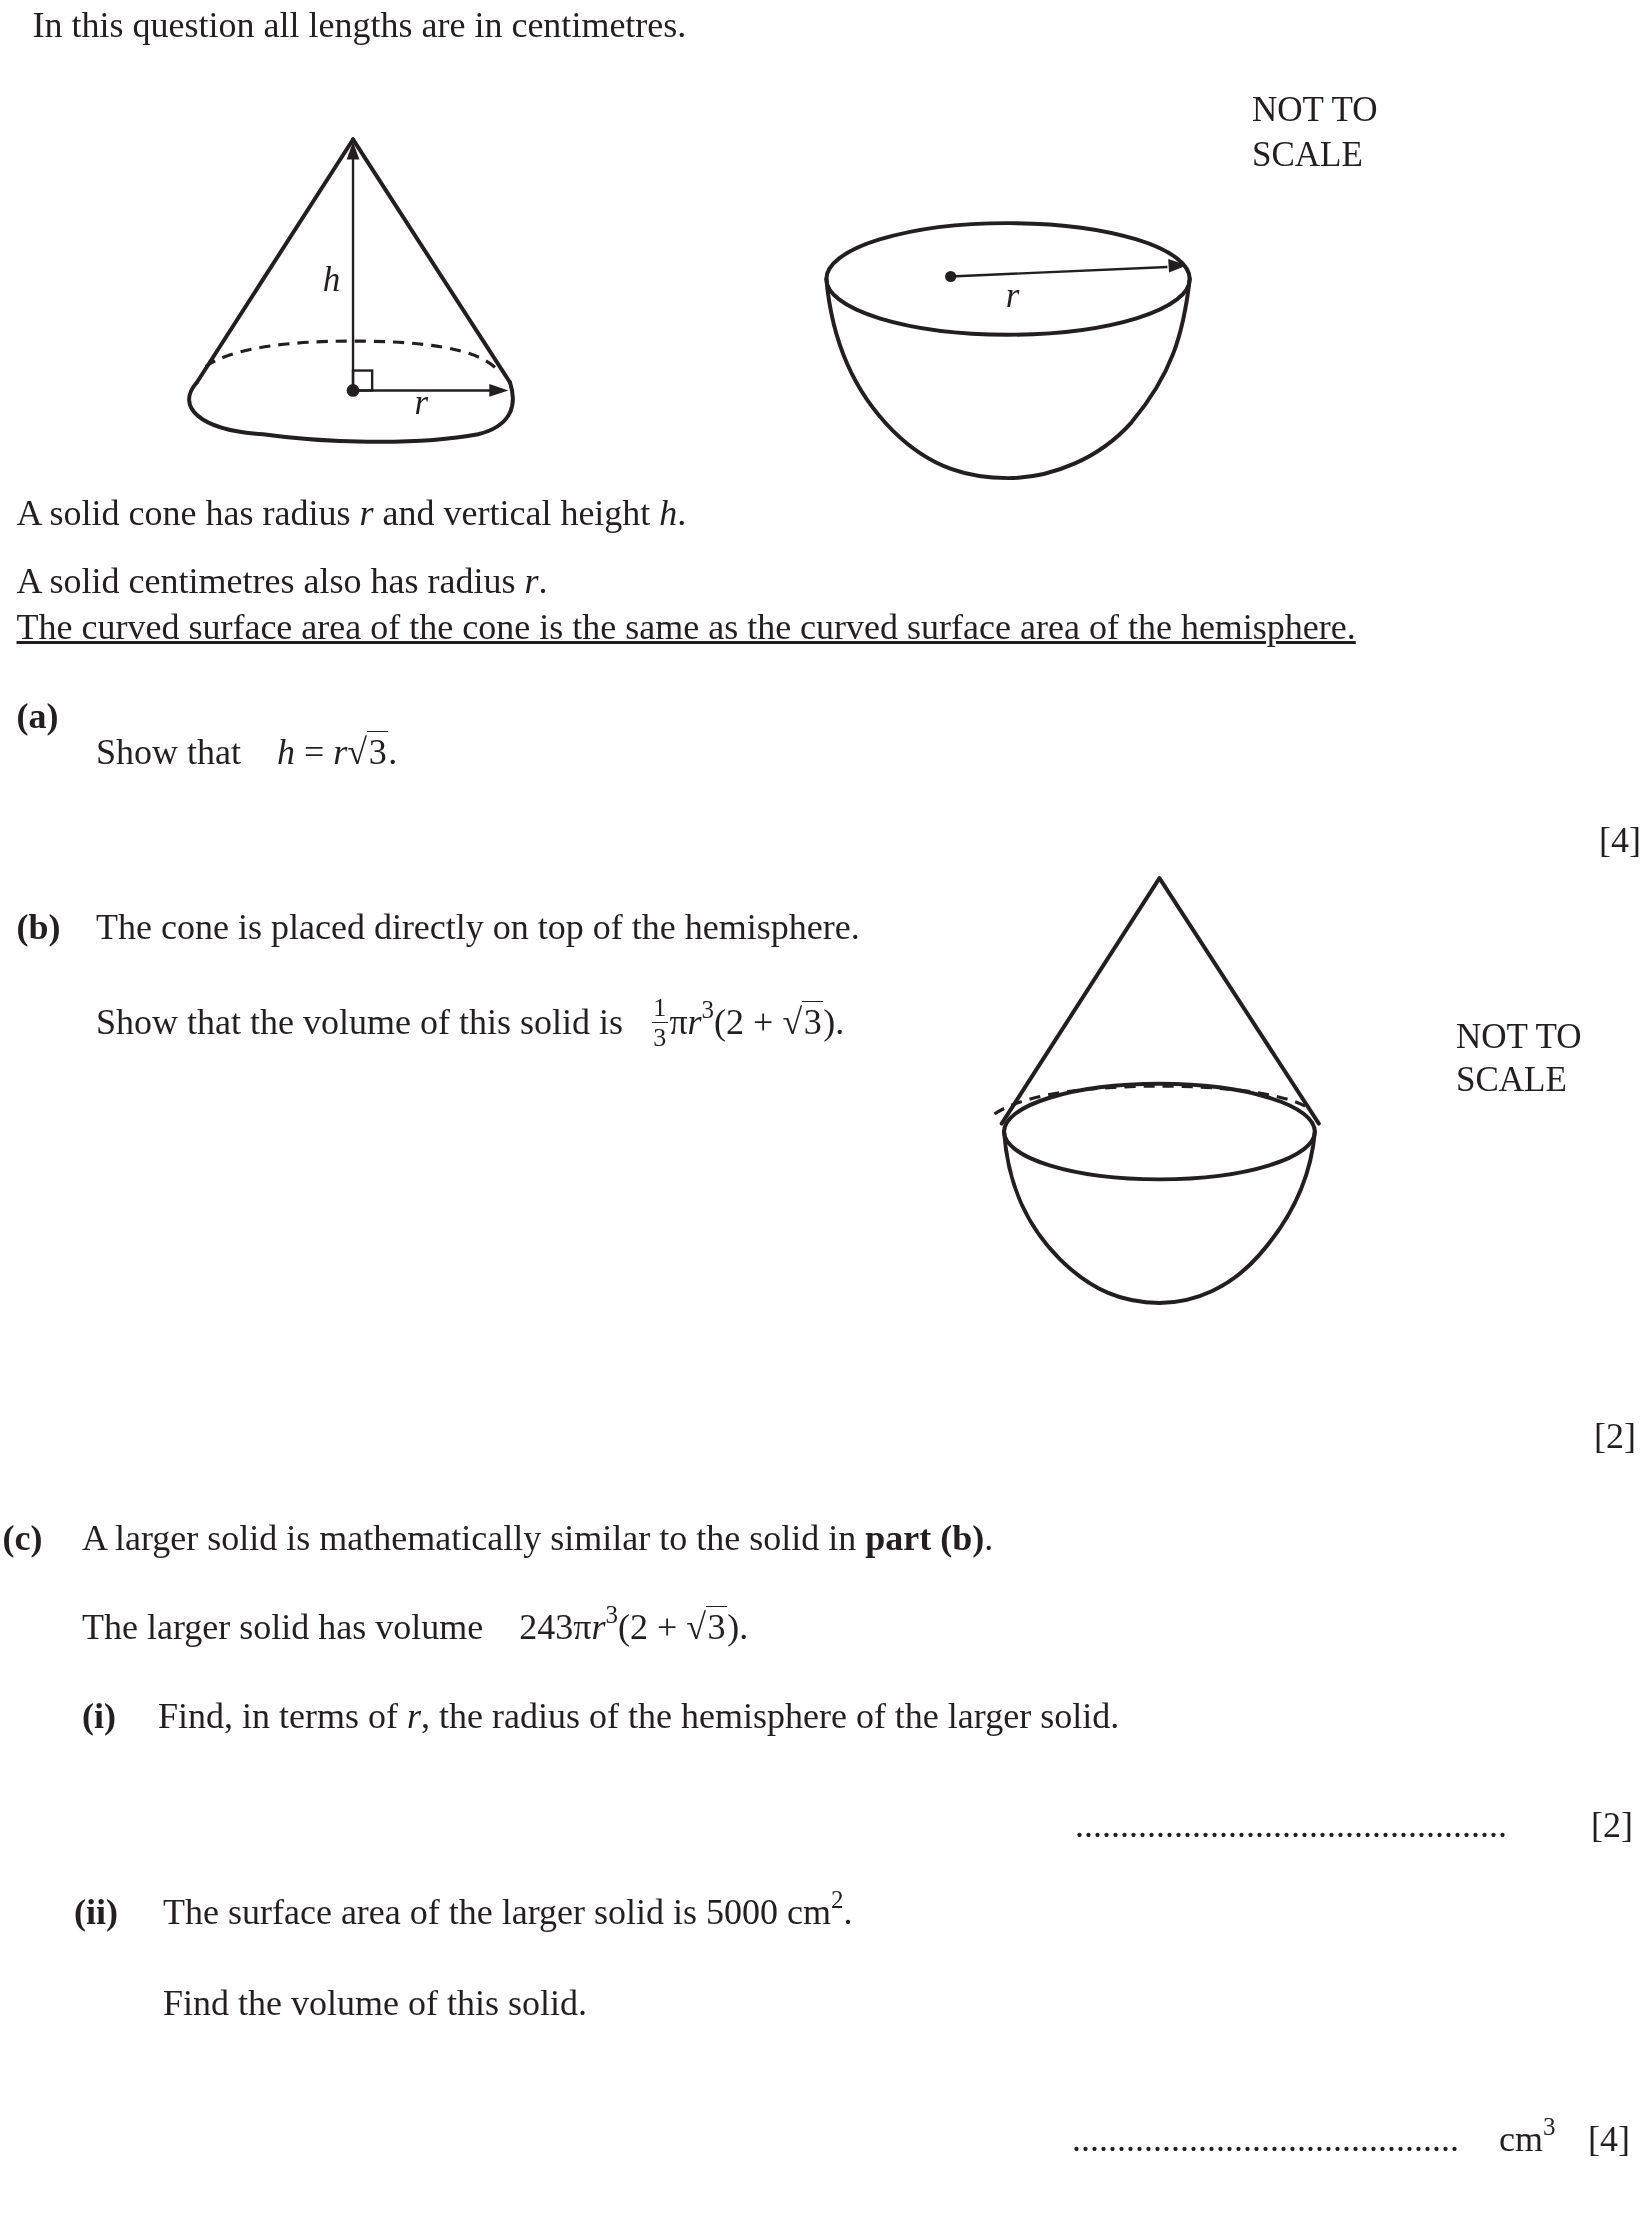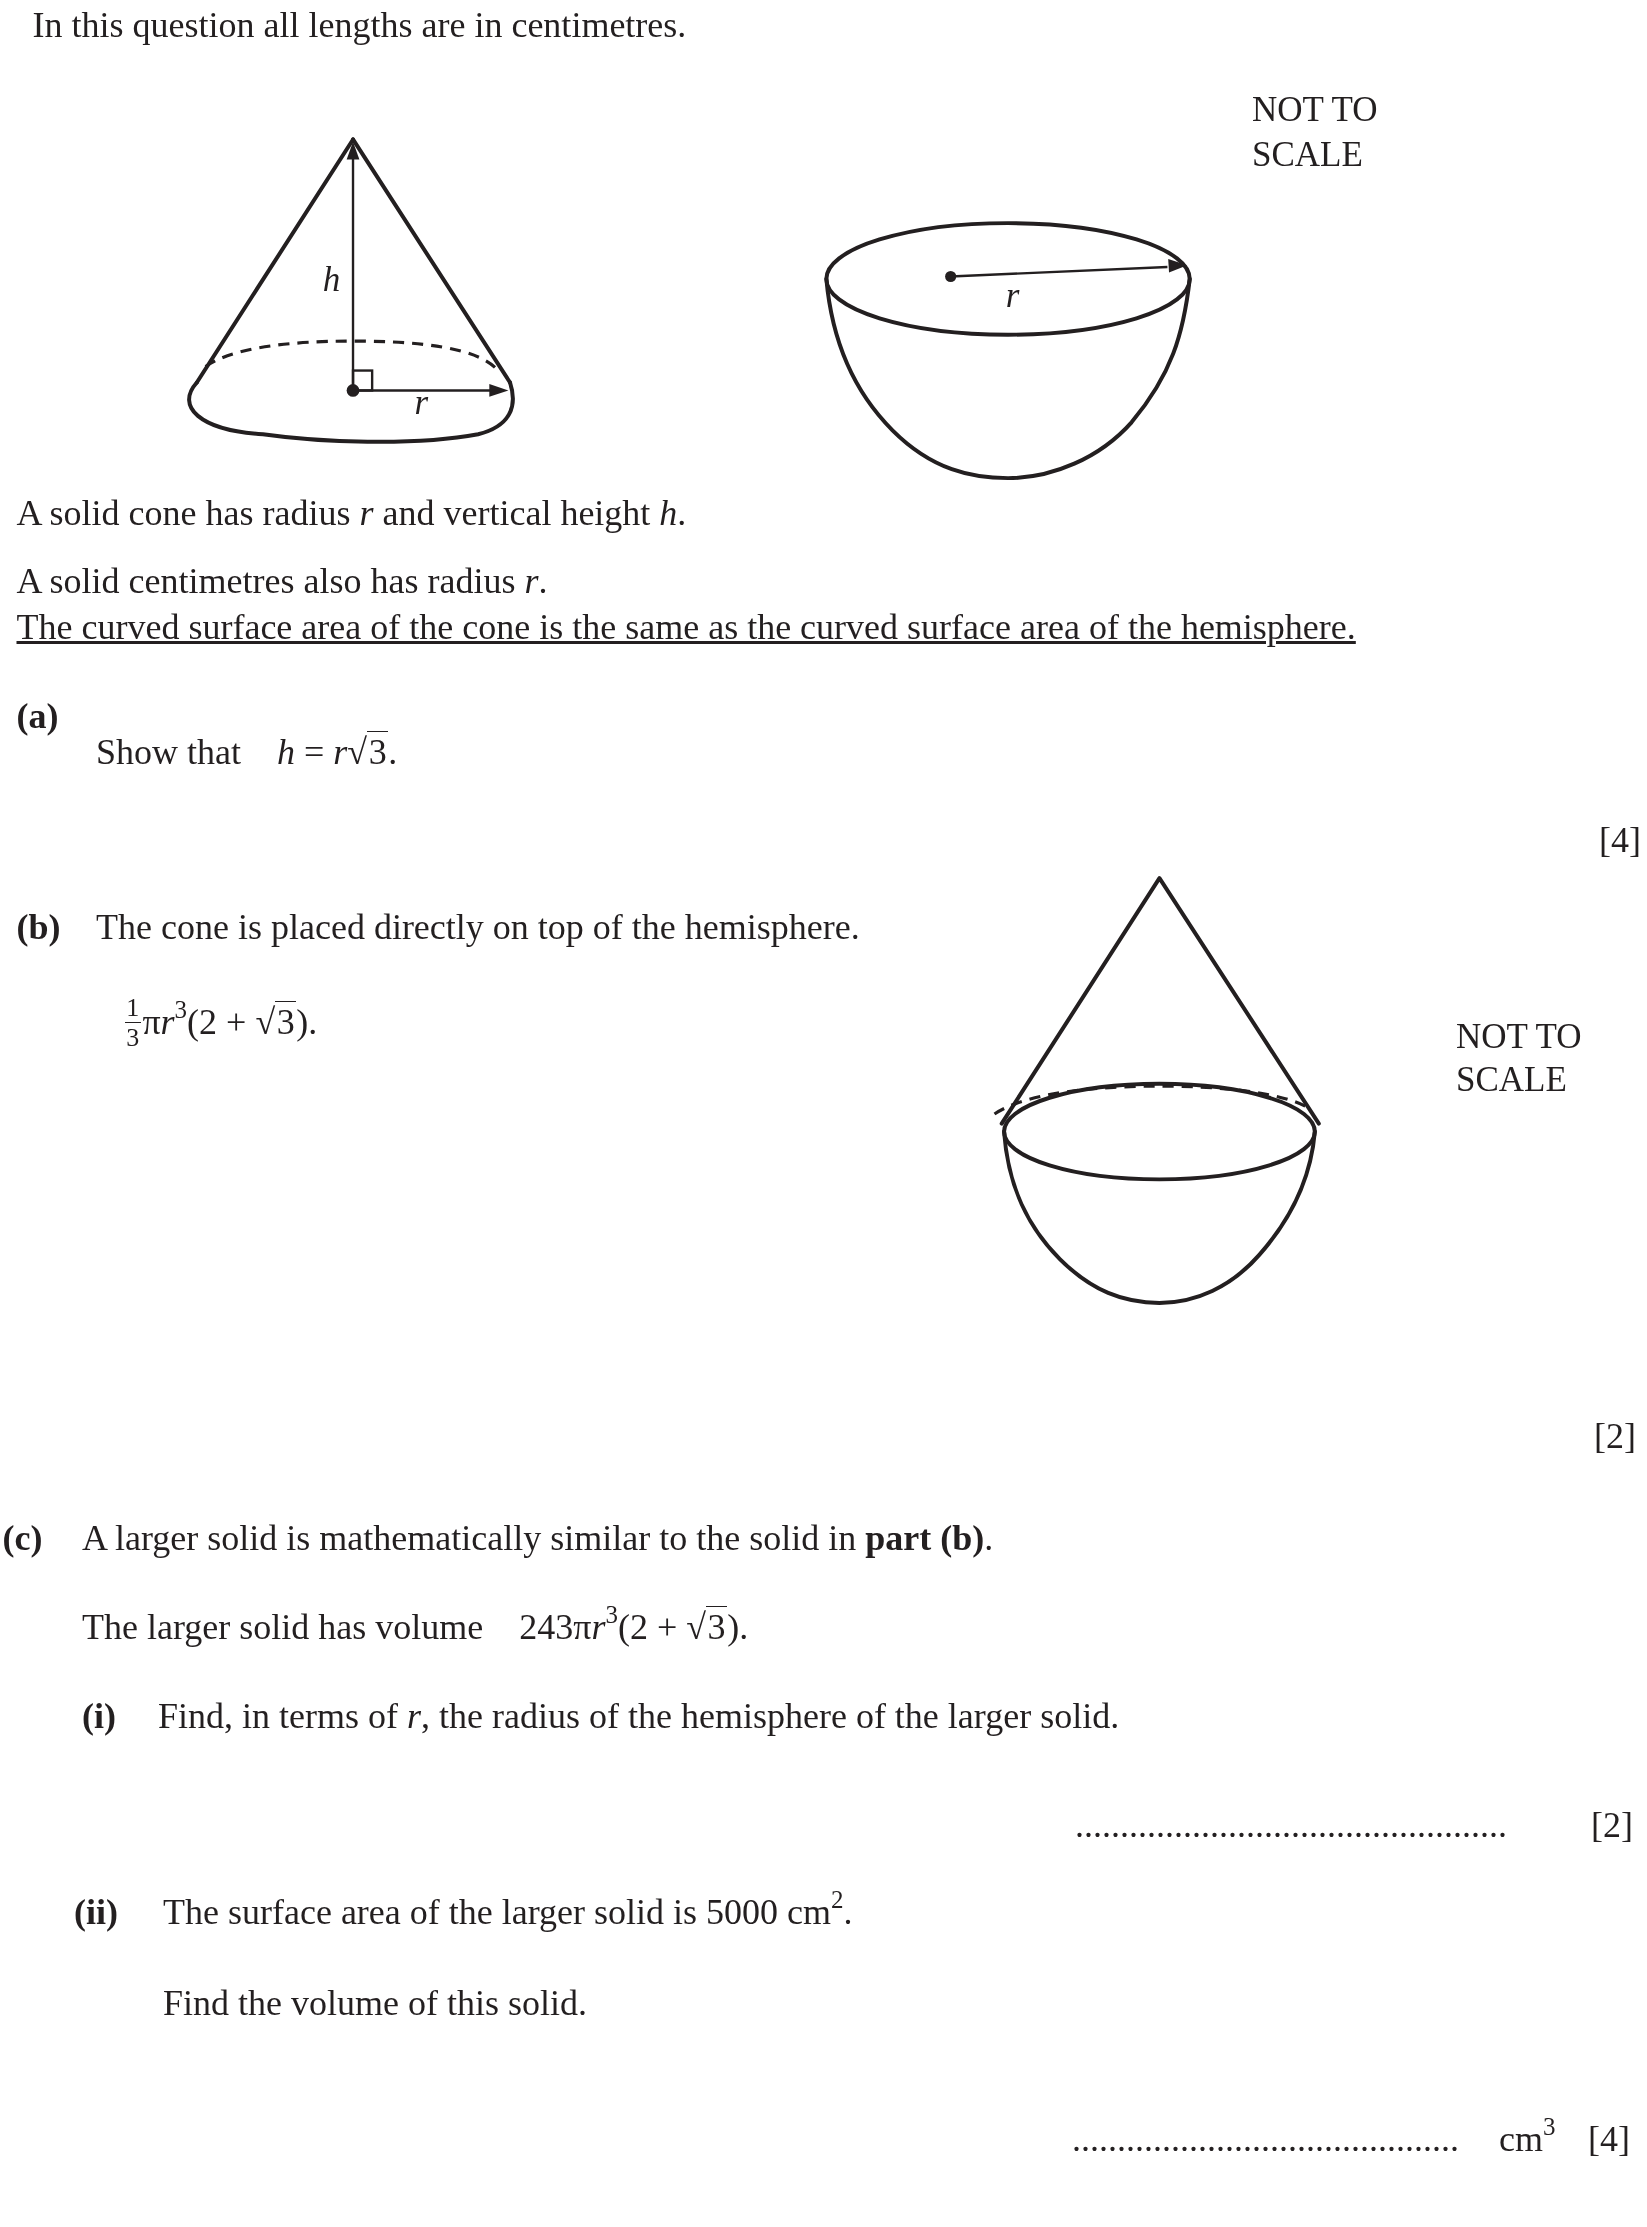--- a/index.html
+++ b/index.html
@@ -65,21 +65,21 @@
 <div class="t b" style="left:16.5px; top:698px;">(a)</div>
 <div class="t" style="left:96px; top:698px;margin-top:36px;">
   <span>Show that</span>&nbsp;&nbsp;&nbsp;
   <span class="it">h</span><span> = </span><span class="it">r</span><span class="sqrt"><span>√</span><span class="rad">3</span></span><span>.</span>
 </div>
 <div class="t" style="left:1599px; top:822px;">[4]</div>
 
 <div class="t b" style="left:16.5px; top:909px;">(b)</div>
 <div class="t" style="left:96px; top:909px;">The cone is placed directly on top of the hemisphere.</div>
 <div class="t" style="left:96px; top:998px;">
-  &nbsp;&nbsp;
+  <span>Show that the volume of this solid is</span>&nbsp;&nbsp;
   <span class="frac"><span class="num">1</span><span class="den">3</span></span><span>π</span><span class="it">r</span><span class="sup">3</span><span>(2 + </span><span class="sqrt"><span>√</span><span class="rad">3</span></span><span>).</span>
 </div>
 
 <svg width="0.8" height="0.8" style="left:0; top:0;" viewBox="0 0 1 1">
   <path class="stroke" d="M 1257 1410 L 1455 1102 L 1655 1410"></path>
   <path class="dash" d="M 1248 1398 C 1290 1370, 1380 1363, 1455 1363 C 1530 1363, 1610 1370, 1645 1392"></path>
   <ellipse class="stroke" cx="1455" cy="1420" rx="195" ry="60"></ellipse>
   <path class="stroke" d="M 1260 1420 C 1265 1490, 1290 1540, 1330 1580 C 1370 1620, 1410 1635, 1455 1635 C 1500 1635, 1545 1615, 1580 1575 C 1620 1530, 1645 1480, 1650 1420"></path>
 </svg>
 <div class="t" style="left:1456px; top:1019px; font-size:35px;">NOT TO</div>

